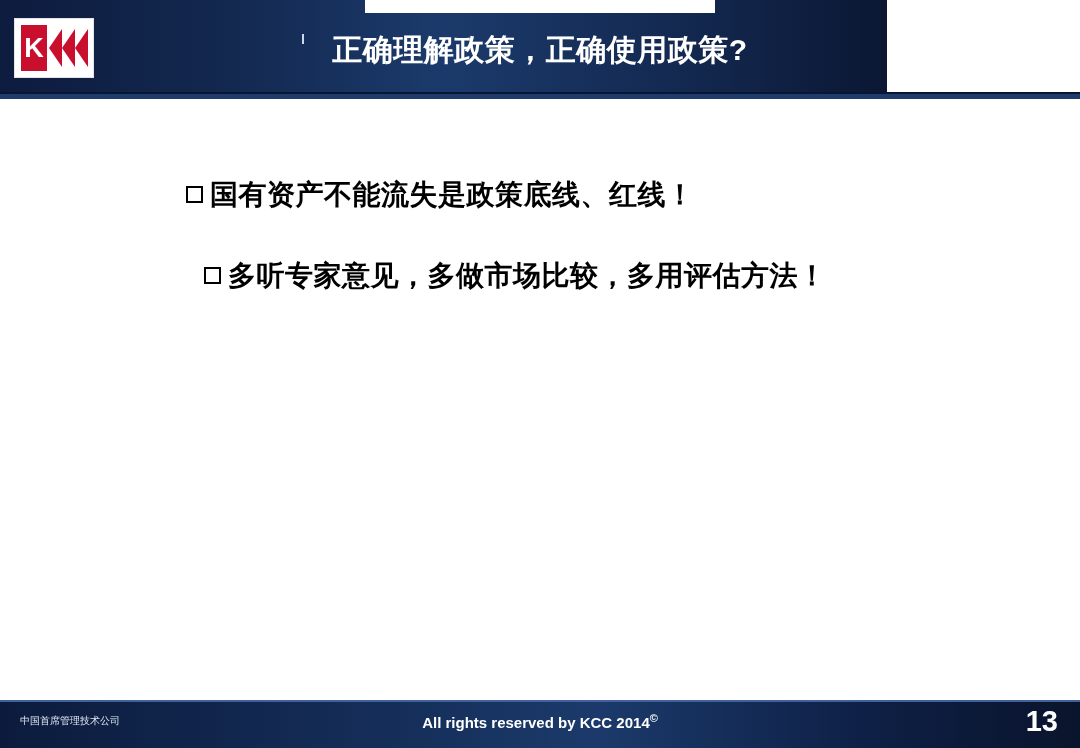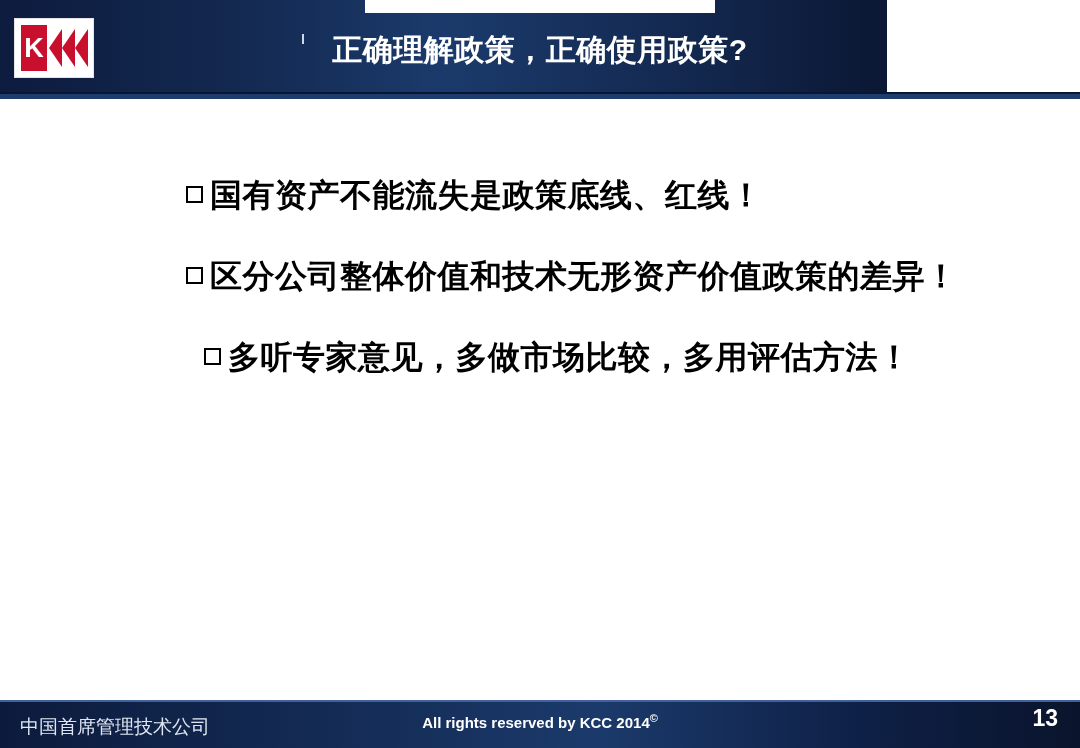--- a/index.html
+++ b/index.html
@@ -131,21 +131,21 @@
   .bullet .marker {
     flex: 0 0 auto;
     width: 17px;
     height: 17px;
     border: 2.5px solid #000000;
     margin-top: 11px;
     margin-right: 7px;
     box-sizing: border-box;
   }
   .bullet .text {
-    font-size: 32px;
+    font-size: 28px;
     font-weight: bold;
     line-height: 40px;
     font-family: "DejaVu Sans", "Liberation Sans", sans-serif;
     letter-spacing: 0.5px;
   }
   .bullet.b4 { margin-left: 18px; }
 
   
   .footer {
     position: absolute;
@@ -161,21 +161,21 @@
     top: 700px;
     width: 1080px;
     height: 2px;
     background: #40619c;
   }
   .footer-left {
     position: absolute;
     left: 20px;
     top: 714px;
     color: #dfe6f2;
-    font-size: 19px;
+    font-size: 10px;
     font-family: Liberation Serif, serif;
   }
   .footer-center {
     position: absolute;
     left: 0;
     top: 712px;
     width: 1080px;
     text-align: center;
     color: #ffffff;
     font-size: 15px;
@@ -183,21 +183,21 @@
   }
   .footer-center .copy {
     font-size: 11px;
     vertical-align: super;
   }
   .page-number {
     position: absolute;
     right: 22px;
     top: 705px;
     color: #ffffff;
-    font-size: 23px;
+    font-size: 29px;
     font-weight: bold;
     margin-left: 46px;
   }
 </style>
 </head>
 <body>
 
 <div class="slide">
 
   <div class="header">
@@ -218,24 +218,20 @@
 
   <div class="content">
     <div class="bullet-list">
 
       <div class="bullet b1">
         <span class="marker"></span>
         <span class="text">国有资产不能流失是政策底线、红线！</span>
       </div>
 
 
-      <div class="bullet b3">
-        <span class="marker"></span>
-        <span class="text">区分公司整体价值和技术无形资产价值政策的差异！</span>
-      </div>
 
       <div class="bullet b4">
         <span class="marker"></span>
         <span class="text">多听专家意见，多做市场比较，多用评估方法！</span>
       </div>
 
     </div>
   </div>
 
   <div class="footer"></div>

